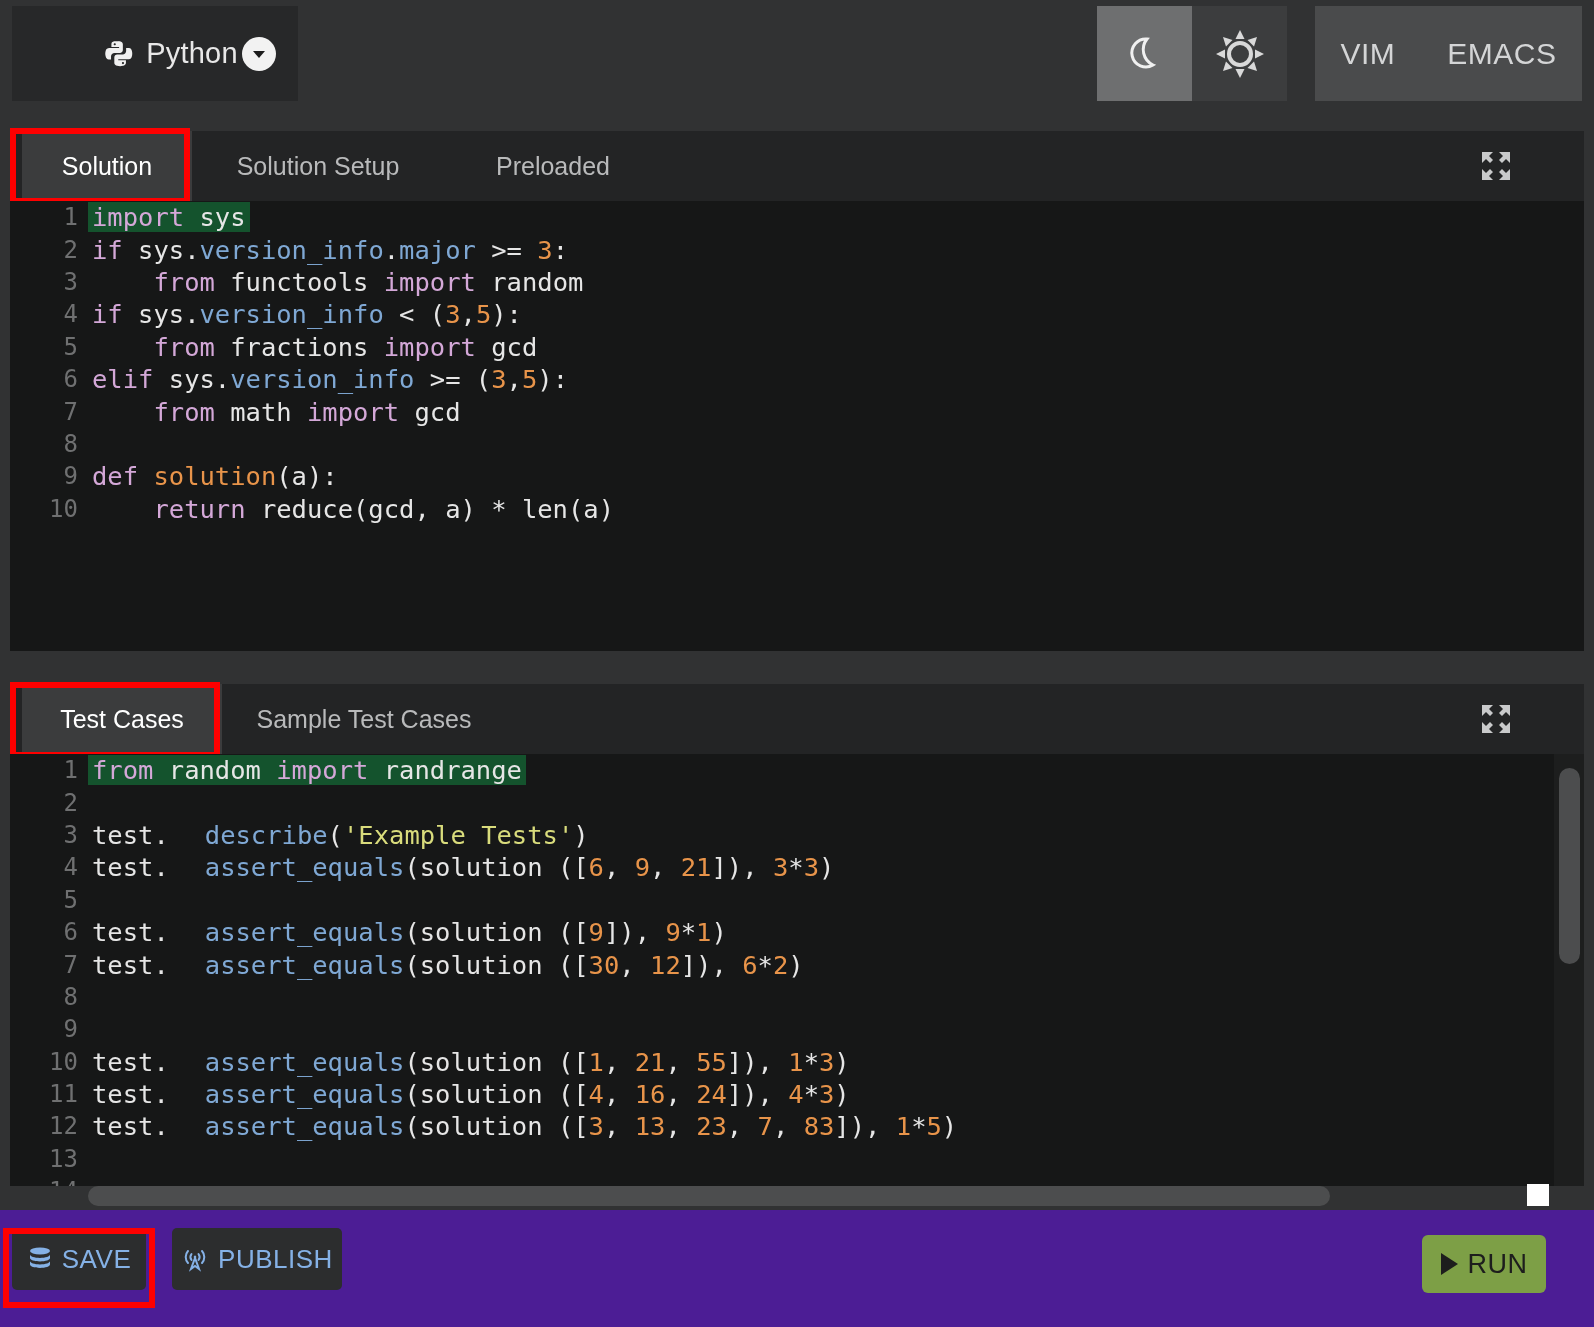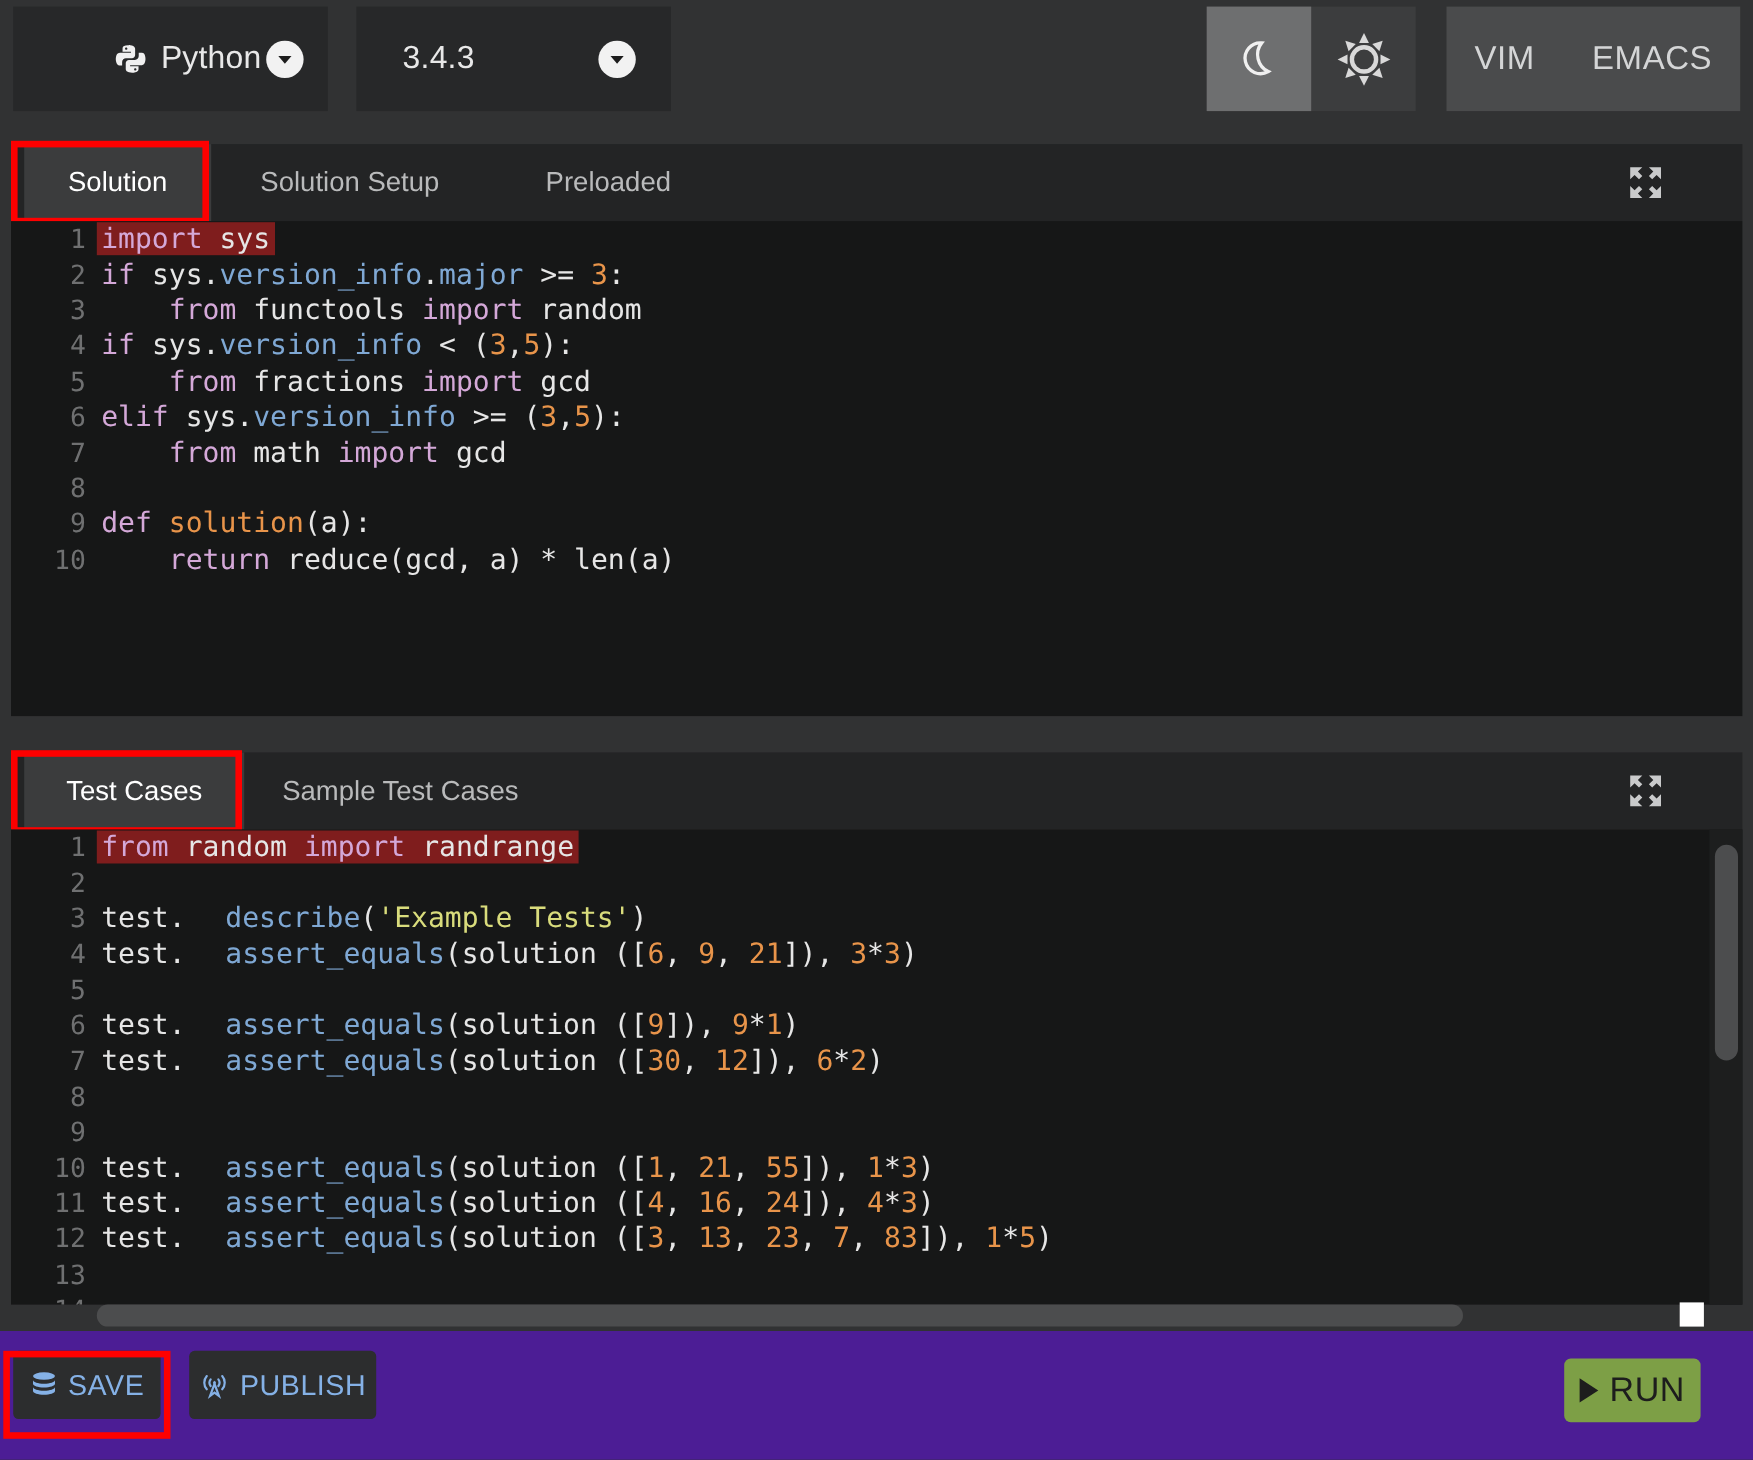--- a/index.html
+++ b/index.html
@@ -103,21 +103,21 @@
   #test-editor   { top: 754px; width: 1574px; height: 432px; }
 
   .code-line {
     position: relative;
     height: 32.4px;
     display: flex; align-items: center;
     white-space: pre;
     font-family: "DejaVu Sans Mono", monospace;
     font-size: 25.5px;
   }
-  .code-line.active-line .ln-text-wrap { background: #7f1d1d; }
+  .code-line.active-line .ln-text-wrap { background: #14532d; }
   .lineno {
     width: 78px; flex: 0 0 78px; text-align: right;
     color: #6f7071; padding-right: 10px;
     font-family: "DejaVu Sans Mono", monospace;
     font-size: 24px;
   }
   .ln-text-wrap { padding: 0 4px 0 4px; color: #e6e6e6; }
 
   
   .kw  { color: #d4a8d8; }
@@ -169,21 +169,21 @@
     gap: 9px;
   }
   .btn-label { color: #85b1e6; font-size: 26px; letter-spacing: .5px; }
   .btn-run {
     position: absolute; left: 1422px; top: 1235px;
     width: 124px; height: 58px;
     background: #7d9f46; border-radius: 6px;
     display: flex; align-items: center; justify-content: center;
     gap: 10px;
   }
-  .run-label { color: #1d1d1d; font-size: 31px; letter-spacing: .5px; }
+  .run-label { color: #1d1d1d; font-size: 27px; letter-spacing: .5px; }
   .run-tri {
     width: 0; height: 0;
     border-left: 17px solid #1d1d1d;
     border-top: 11px solid transparent;
     border-bottom: 11px solid transparent;
   }
   .icn svg { display: block; }
 </style>
 </head>
 <body>
@@ -200,30 +200,20 @@
       </span>
       <span>Python</span>
     </div>
     <span class="chevron-circle">
       <svg width="20" height="20" viewBox="0 0 20 20">
           <path d="M4 7 L10 14 L16 7 Z" fill="#1d1d1d"></path>
         </svg>
     </span>
   </div>
 
-  <div class="ver-select">
-    <div class="sel-label">
-      <span>3.4.3</span>
-    </div>
-    <span class="chevron-circle">
-      <svg width="20" height="20" viewBox="0 0 20 20">
-          <path d="M4 7 L10 14 L16 7 Z" fill="#1d1d1d"></path>
-        </svg>
-    </span>
-  </div>
 
   <div class="theme-group">
     <div class="theme-btn active">
       <span class="icn">
         <svg width="50" height="50" viewBox="0 0 50 50">
           <path d="M33 36 A14 14 0 1 1 27 10 A17 17 0 0 0 33 36 Z" fill="none" stroke="#f0f0f0" stroke-width="3"></path>
         </svg>
       </span>
     </div>
     <div class="theme-btn">

